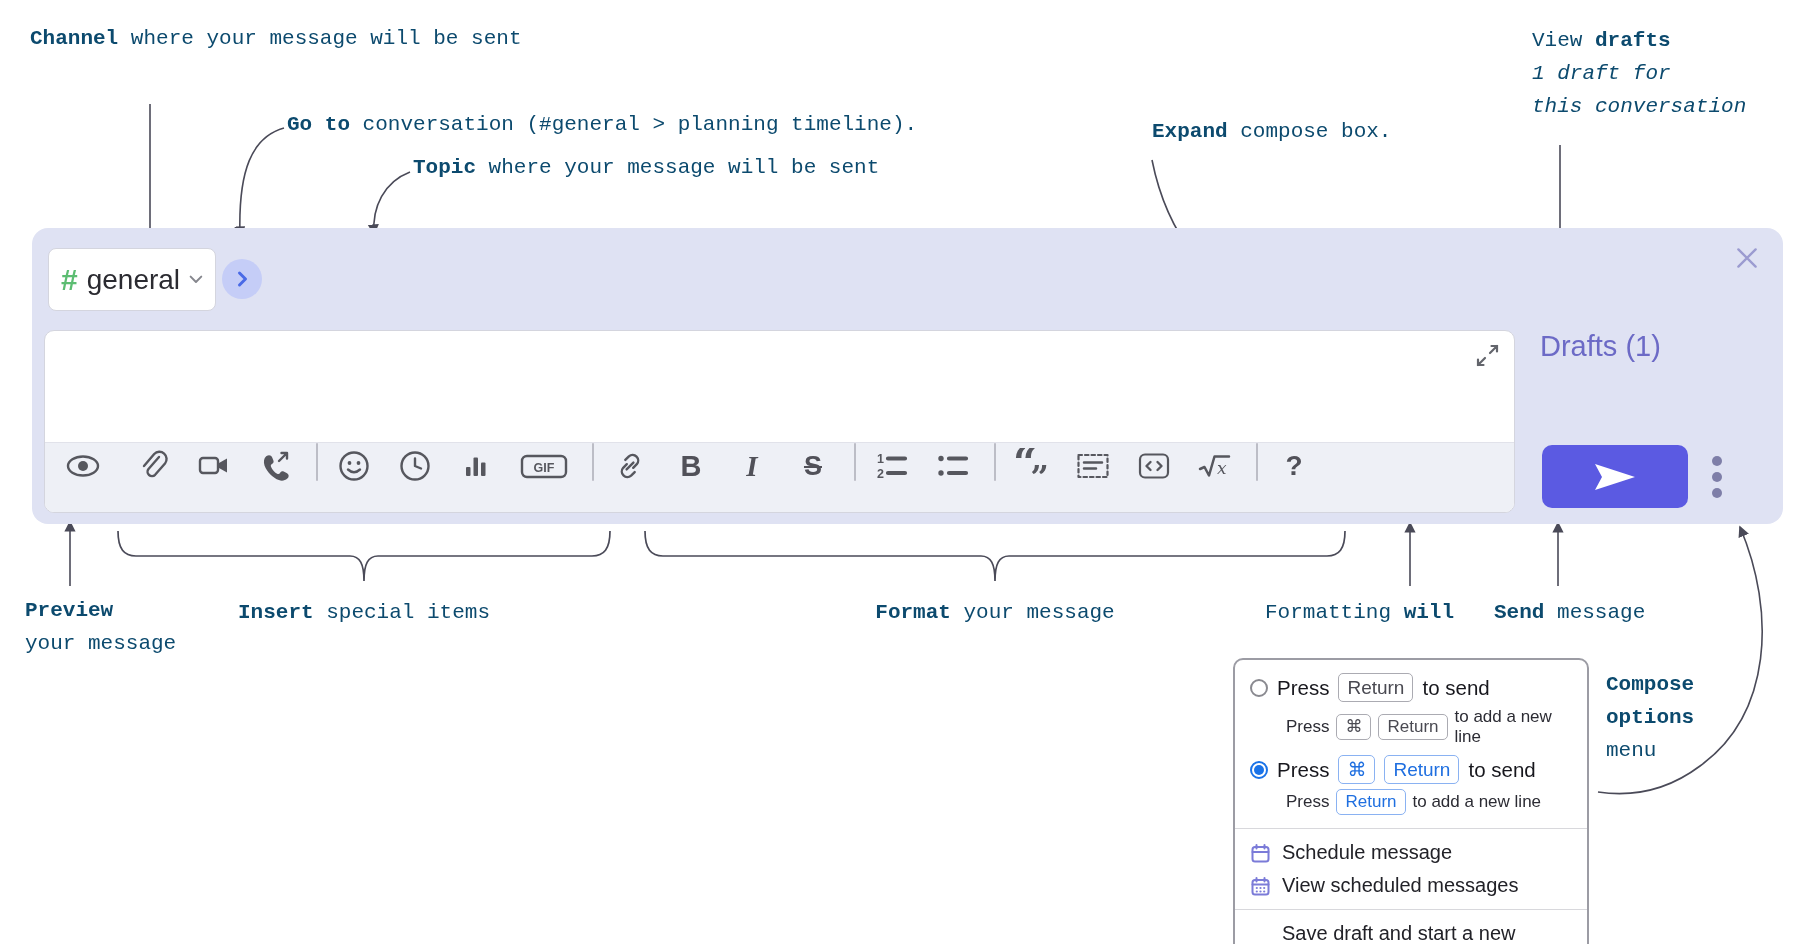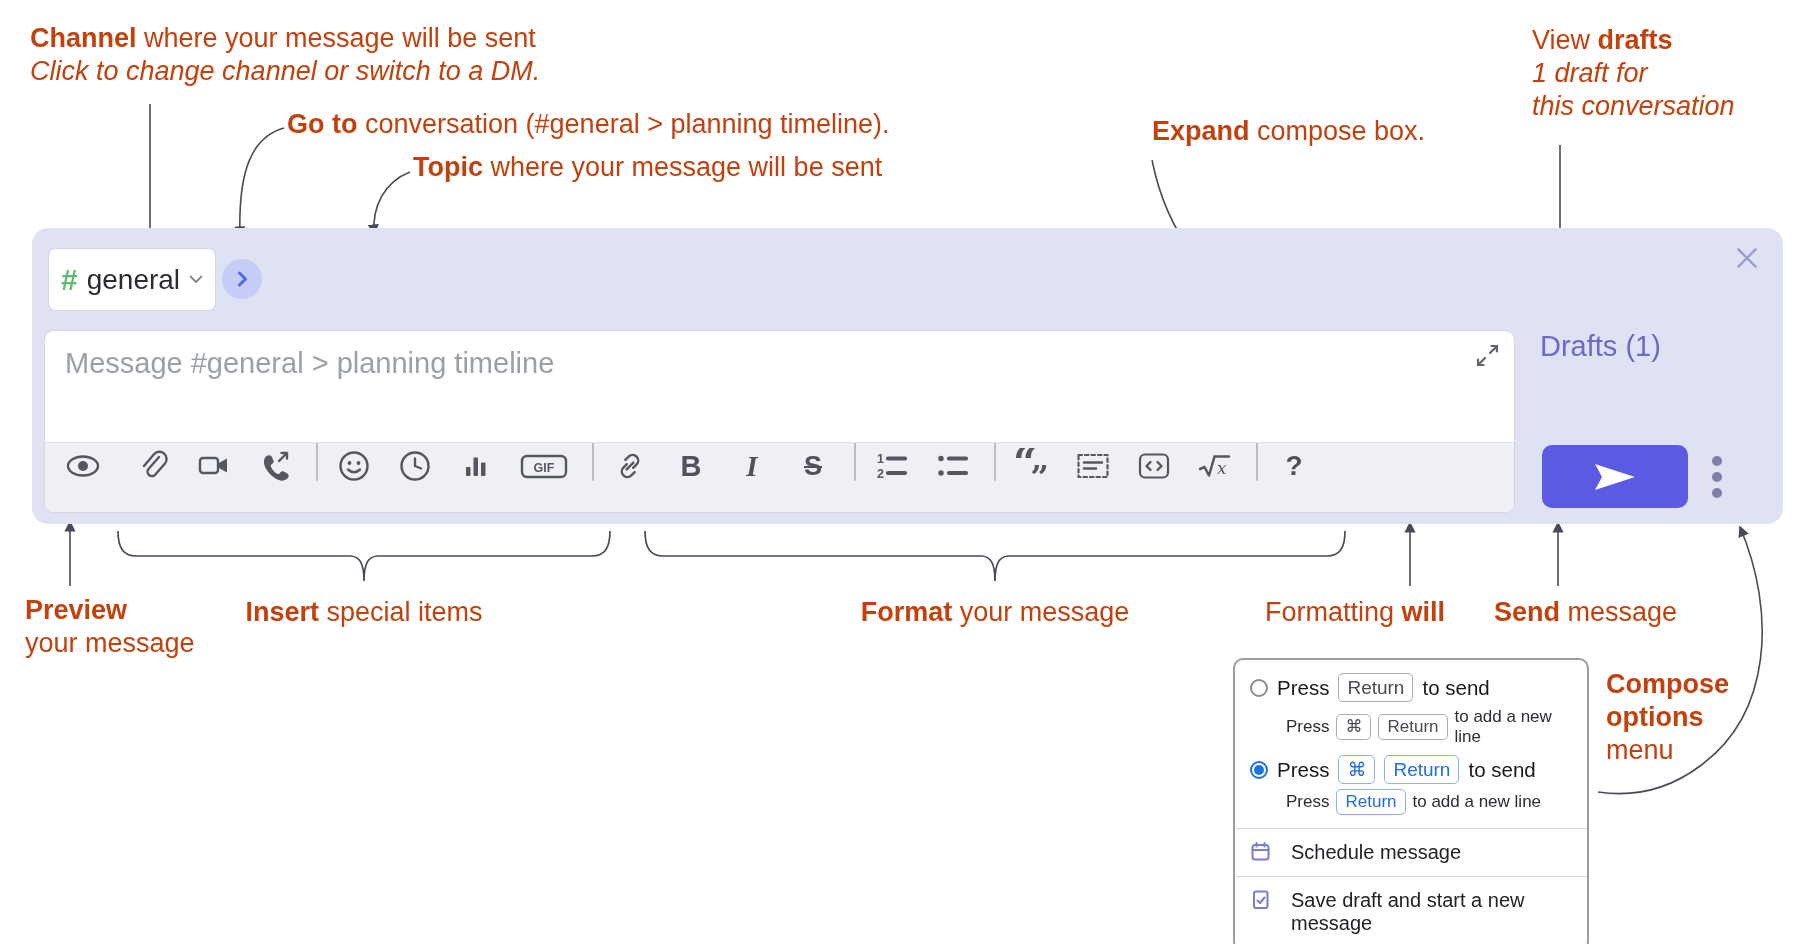--- a/index.html
+++ b/index.html
@@ -1,18 +1,18 @@
 <!DOCTYPE html>
 <html><head>
 <meta charset="utf-8">
 <style>
   html,body{margin:0;padding:0;background:#ffffff;width:1814px;height:944px;overflow:hidden;
     font-family:"Liberation Sans",sans-serif;color:#33334c;}
   
-  .ann{position:absolute;font-size:27px;line-height:33px;color:#c2410c;white-space:nowrap;}
+  .ann{position:absolute;font-size:21px;line-height:33px;color:#0c4a6e;white-space:nowrap;font-family:Liberation Mono, monospace;}
   .ann b{font-weight:700;}
   .ann i{font-style:italic;}
   svg.overlay{position:absolute;left:0;top:0;width:1814px;height:944px;pointer-events:none;}
   .overlay path, .overlay line{fill:none;stroke:#4a4a58;stroke-width:1.6px;}
   .overlay .brace{stroke-width:1.7px;}
   
   .compose{position:absolute;left:32px;top:228px;width:1751px;height:296px;background:#dfe2f3;border-radius:16px;}
   .whitebox{background:#ffffff;border:1px solid #d4d5de;border-radius:8px;box-sizing:border-box;}
   .channel-picker{position:absolute;left:16px;top:20px;width:168px;height:63px;display:flex;align-items:center;gap:9px;padding:0 12px;cursor:pointer;}
   .hash{color:#5cbd72;font-size:30px;font-weight:700;}
@@ -43,21 +43,21 @@
   .menu{position:absolute;left:1233px;top:658px;width:356px;background:#ffffff;border:2px solid #9c9ca4;border-radius:10px;box-sizing:border-box;padding:11px 0 10px 0;}
   .menu-row{display:flex;align-items:center;gap:9px;padding:2px 15px;font-size:20.5px;color:#17171d;cursor:pointer;}
   .menu-sub{display:flex;align-items:center;gap:7px;padding:3px 15px 6px 51px;font-size:17px;color:#2c2c34;}
   .radio{width:18px;height:18px;border-radius:50%;border:2px solid #8a8a90;box-sizing:border-box;flex:0 0 auto;}
   .radio.sel{border-color:#1a73e8;position:relative;}
   .radio.sel::after{content:"";position:absolute;left:2px;top:2px;width:10px;height:10px;border-radius:50%;background:#1a73e8;}
   .kc{display:inline-block;border:1.5px solid #ababb2;border-radius:5px;background:#fff;color:#4a4a52;padding:0 8px;font-size:17px;line-height:24px;}
   .kc.main{font-size:19px;line-height:27px;}
   .kc.blue{border-color:#8ab2f2;color:#1f6fe0;}
   .menu-divider{height:1px;background:#d8d8dc;margin:7px 0;}
-  .mi{display:flex;align-items:flex-start;gap:20px;padding:5px 15px;font-size:20px;color:#222228;cursor:pointer;}
+  .mi{display:flex;align-items:flex-end;gap:11px;padding:5px 15px;font-size:20px;color:#222228;cursor:pointer;}
   .mi svg{stroke:#7b7bd8;fill:none;stroke-width:2;stroke-linecap:round;stroke-linejoin:round;flex:0 0 auto;}
   .mi .pfil{fill:#7b7bd8;stroke:none;}
 </style>
 </head>
 <body>
 
 <svg class="overlay">
   <defs>
     <marker id="ah" markerWidth="9" markerHeight="9" refX="6" refY="3.5" orient="auto">
       <polygon points="0,0 7,3.5 0,7" fill="#4a4a58"></polygon>
@@ -71,21 +71,20 @@
   <path d="M70,586 L70,522" marker-end="url(#ah)"></path>
   <path d="M1410,586 L1410,523" marker-end="url(#ah)"></path>
   <path d="M1558,586 L1558,523" marker-end="url(#ah)"></path>
   <path d="M1598,792 C1632,797 1668,790 1700,766 C1772,714 1776,612 1740,527" marker-end="url(#ah)"></path>
   <path class="brace" d="M118,531 C118,549 124,556 136,556 H350 C360,556 364,564 364,581 C364,564 368,556 378,556 H592 C604,556 610,549 610,531"></path>
   <path class="brace" d="M645,531 C645,549 651,556 663,556 H981 C991,556 995,564 995,581 C995,564 999,556 1009,556 H1327 C1339,556 1345,549 1345,531"></path>
 </svg>
 
 <div class="ann" style="left:30px;top:22px;">
   <b>Channel</b><span> where your message will be sent</span><br>
-  <i>Click to change channel or switch to a DM.</i>
 </div>
 <div class="ann" style="left:287px;top:108px;">
   <b>Go to</b><span> conversation (#general &gt; planning timeline).</span>
 </div>
 <div class="ann" style="left:413px;top:151px;">
   <b>Topic</b><span> where your message will be sent</span>
 </div>
 <div class="ann" style="left:1152px;top:115px;">
   <b>Expand</b><span> compose box.</span>
 </div>
@@ -133,21 +132,20 @@
   </div>
 
 
   <span class="box-close">
     <svg width="28" height="28" viewBox="0 0 26 26">
       <path d="M5,5 L21,21 M21,5 L5,21" stroke="#9b9bd0" stroke-width="2.2" stroke-linecap="round" fill="none"></path>
     </svg>
   </span>
 
   <div class="message-card">
-    <textarea class="message-area" placeholder="Message #general &gt; planning timeline" style=""></textarea>
     <span class="expand-btn">
       <svg width="25" height="25" viewBox="0 0 25 25">
         <g stroke="#63656c" stroke-width="2.2" stroke-linecap="round" fill="none">
           <path d="M15,10 L22,3 M16.5,3 H22 V8.5"></path>
           <path d="M10,15 L3,22 M8.5,22 H3 V16.5"></path>
         </g>
       </svg>
     </span>
 
     <div class="toolbar">
@@ -307,20 +305,33 @@
     <span>to add a new line</span>
   </div>
   <div class="menu-divider"></div>
   <div class="mi">
     <svg width="21" height="21" viewBox="0 0 21 21">
       <rect x="2.5" y="4" width="16" height="14.5" rx="2.5"></rect>
       <path d="M2.5,9 H18.5 M6.5,2 V5.5 M14.5,2 V5.5"></path>
     </svg>
     <span>Schedule message</span>
   </div>
+  <div class="mi">
+    <svg width="21" height="21" viewBox="0 0 21 21">
+      <rect x="2.5" y="4" width="16" height="14.5" rx="2.5"></rect>
+      <path d="M2.5,8.5 H18.5 M6.5,2 V5.5 M14.5,2 V5.5"></path>
+      <circle class="pfil" cx="6.8" cy="12" r="1.1"></circle>
+        <circle class="pfil" cx="10.5" cy="12" r="1.1"></circle>
+        <circle class="pfil" cx="14.2" cy="12" r="1.1"></circle>
+      <circle class="pfil" cx="6.8" cy="15.5" r="1.1"></circle>
+        <circle class="pfil" cx="10.5" cy="15.5" r="1.1"></circle>
+        <circle class="pfil" cx="14.2" cy="15.5" r="1.1"></circle>
+    </svg>
+    <span>View scheduled messages</span>
+  </div>
   <div class="menu-divider"></div>
   <div class="mi">
     <svg width="21" height="21" viewBox="0 0 21 21">
       <rect x="4" y="2.5" width="13.5" height="16.5" rx="2"></rect>
       <path d="M7.5,11.5 l2.5,2.5 4.5,-5.5"></path>
     </svg>
     <span>Save draft and start a new message</span>
   </div>
 </div>
 

